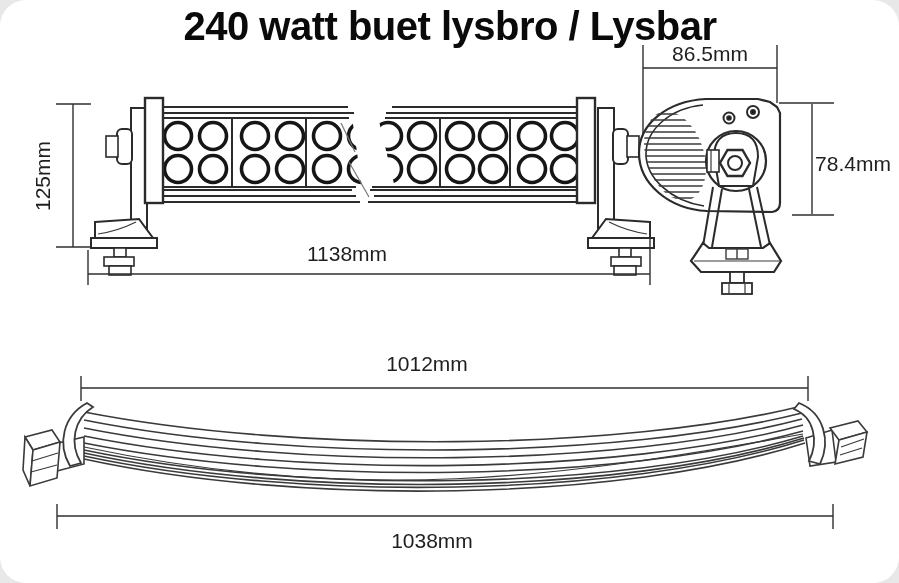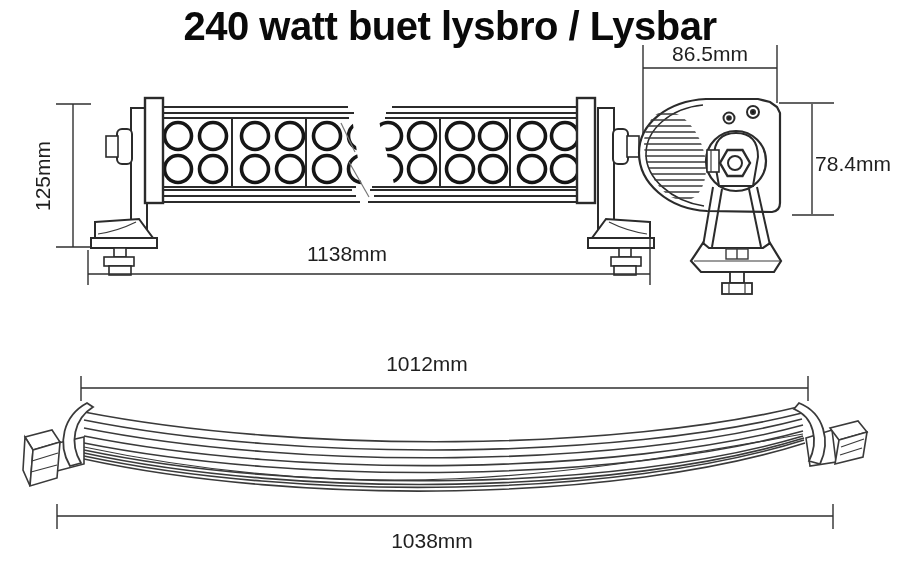--- a/index.html
+++ b/index.html
@@ -8,20 +8,21 @@
     --text:#1f1f1f;
   }
   html,body{margin:0;padding:0;background:#e8e8e8;}
   .stage{
     position:relative;
     width:899px;height:583px;
     margin:0 auto;
     background:var(--bg);
     font-family:"Liberation Sans", sans-serif;
     overflow:hidden;
+    border-radius:26px;
   }
   svg{display:block;}
   .title-text{
     font-family:"Liberation Sans", sans-serif;
     font-weight:bold;
     font-size:40px;
     fill:#0a0a0a;
     letter-spacing:-0.5px;
   }
   .dim-text{

